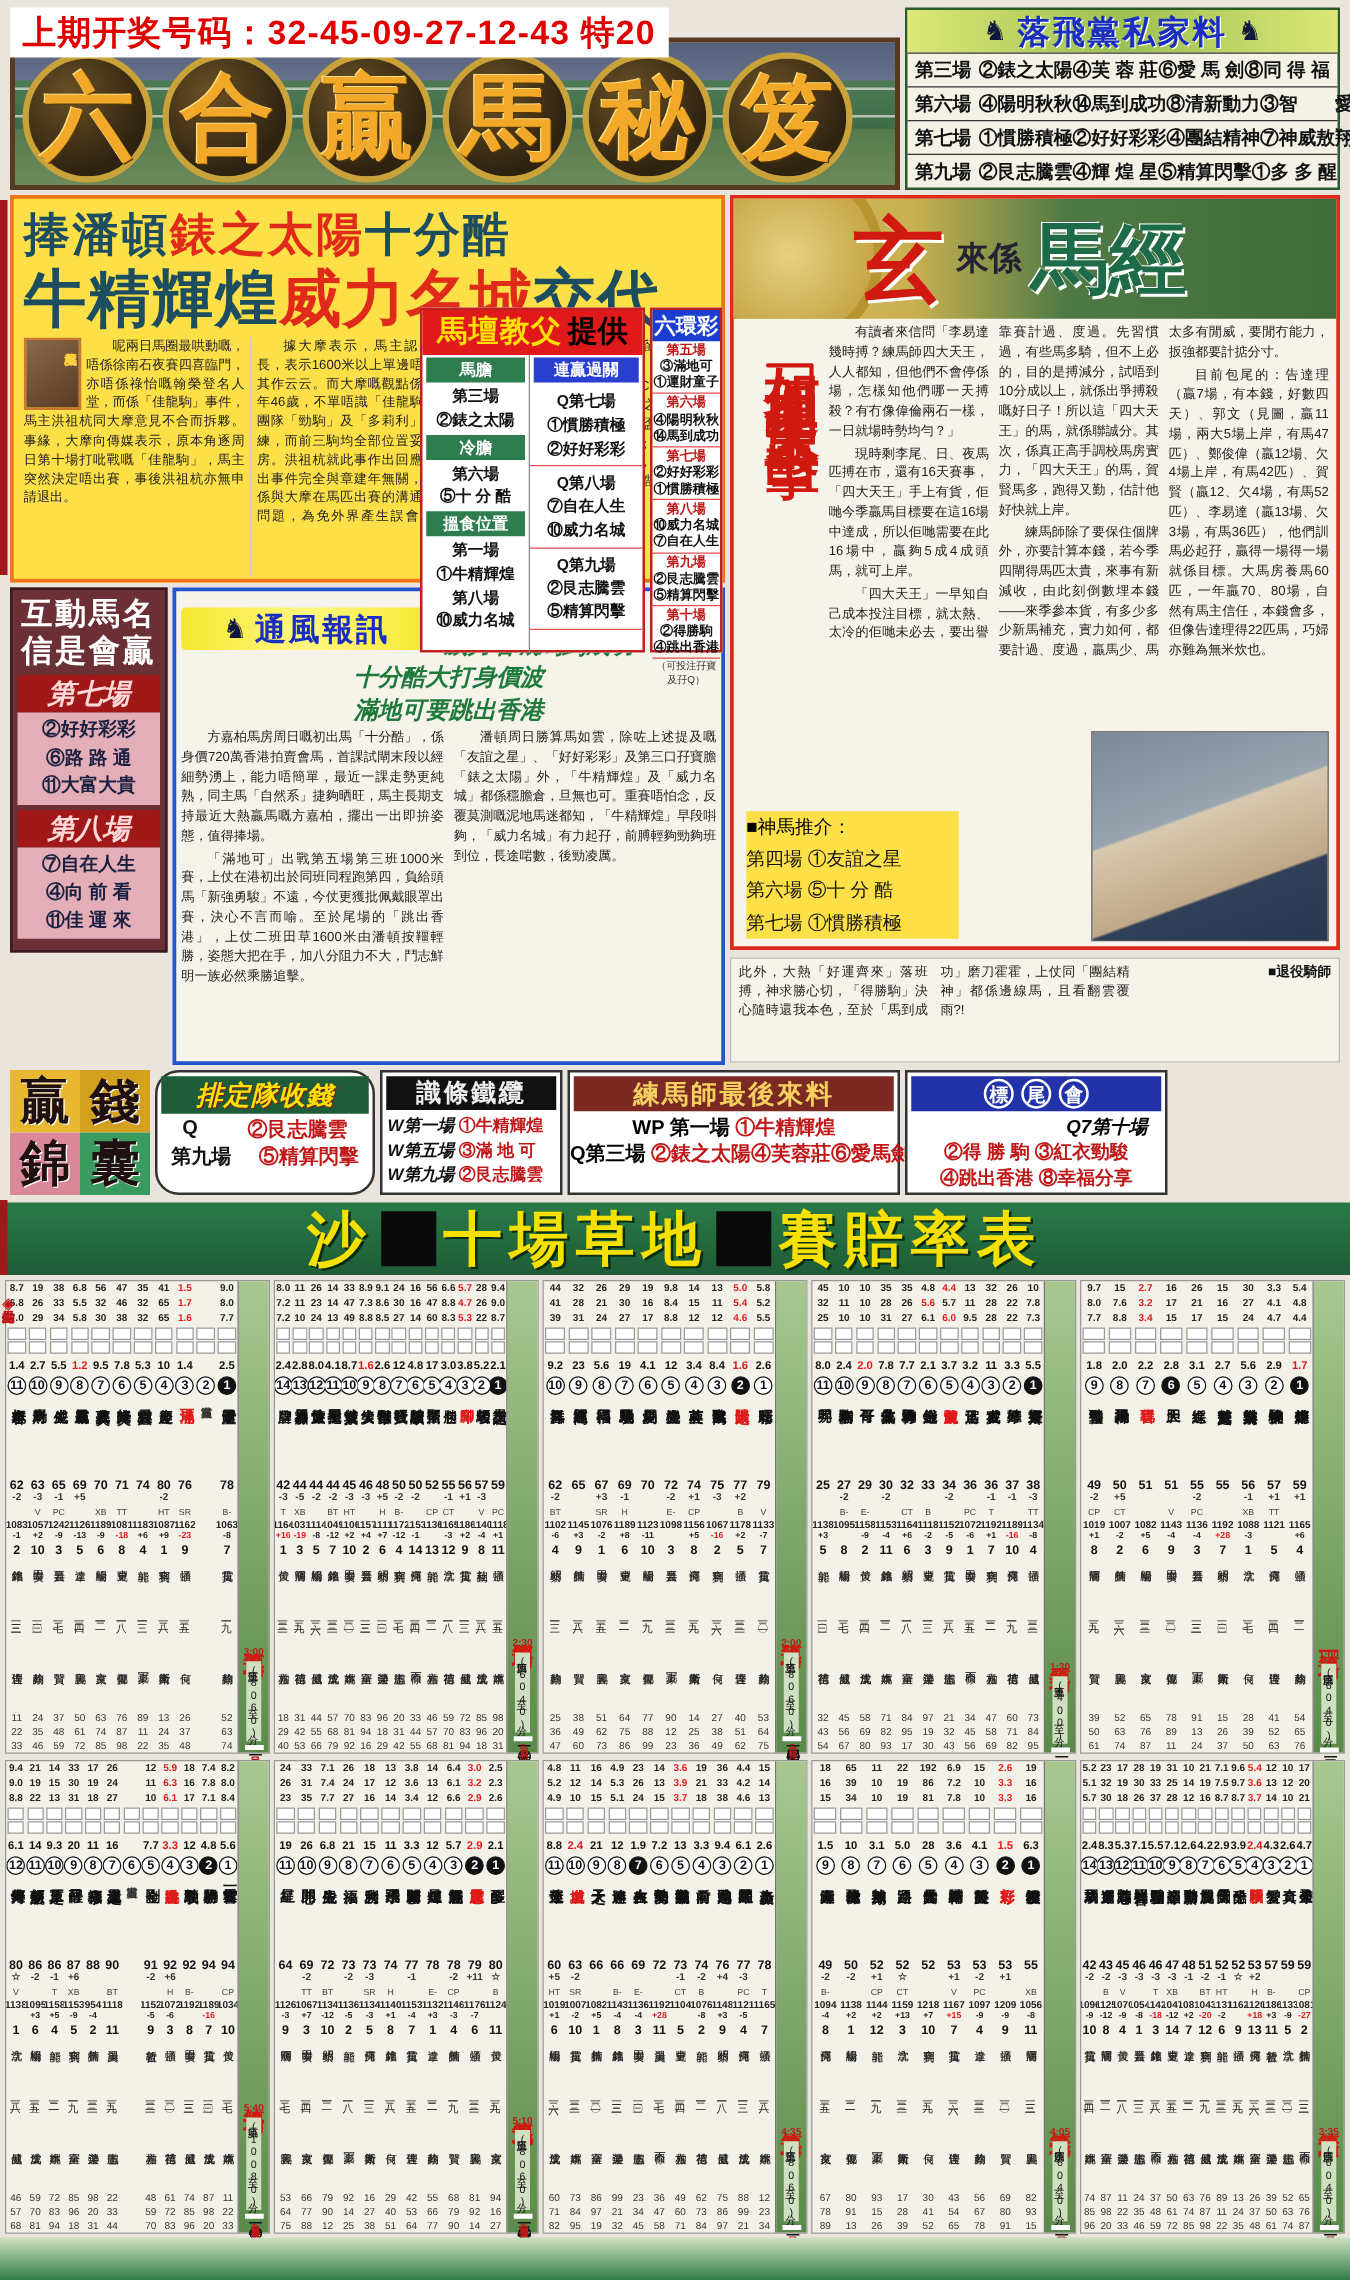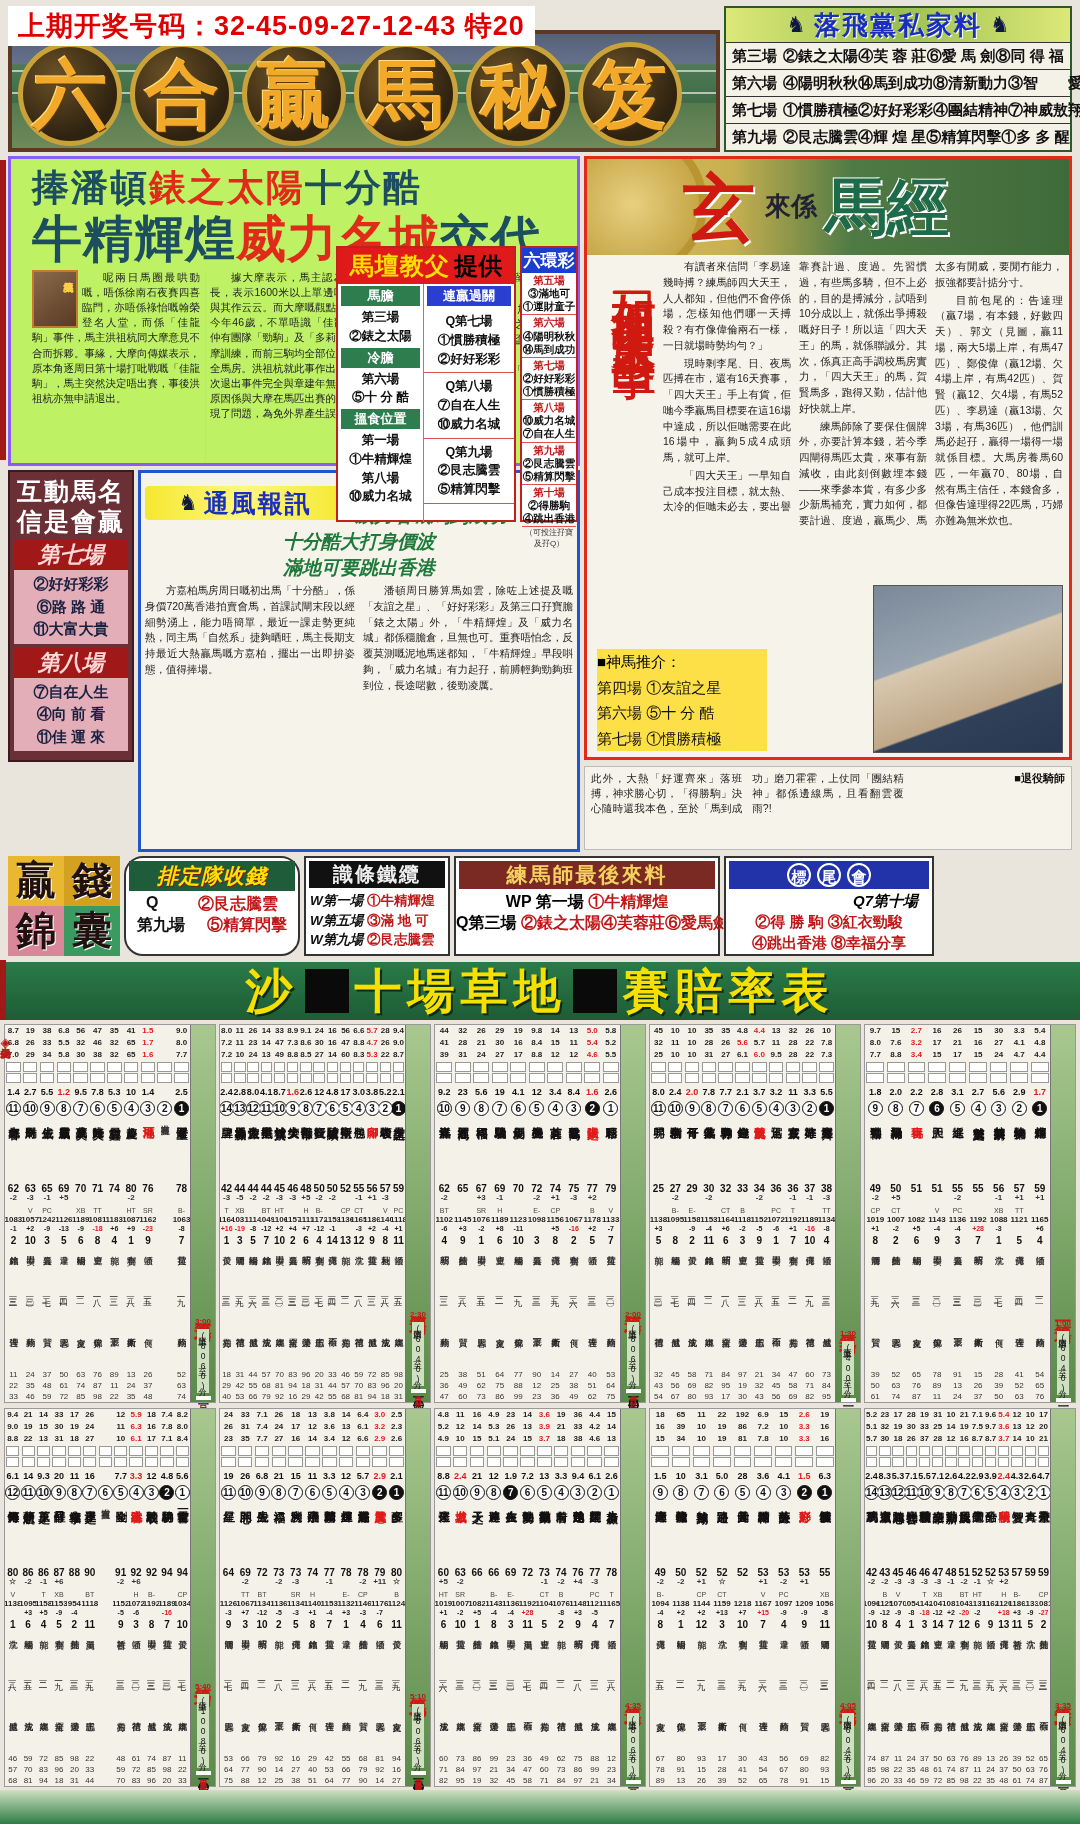--- a/index.html
+++ b/index.html
@@ -17,21 +17,21 @@
     text-shadow:1px 1px 0 #5a3a00,-1px -1px 0 #ffe080;}
   
   #tipsbox{left:724px;top:6px;width:348px;height:146px;border:2px solid #2a5a2a;background:#f4f1e6;}
   #tipsbox .hd{height:34px;background:linear-gradient(90deg,#dce878,#9cc050,#dce878);display:flex;align-items:center;justify-content:center;gap:8px;}
   #tipsbox .hd .ttl{color:#1a2fbf;font-size:26px;font-weight:bold;letter-spacing:2px;text-shadow:1px 1px 0 #fff;}
   .horsey{font-size:22px;color:#101840;}
   .tiprow{display:flex;align-items:center;height:27px;border-top:1px solid #333;padding:0 6px;font-size:15px;font-weight:bold;color:#111;}
   .tiprow .rc{margin-right:6px;white-space:nowrap;}
   .tiprow .pk{flex:1;text-align:center;white-space:nowrap;}
   
-  #mainart{left:8px;top:156px;width:572px;height:310px;border:3px solid #8b5cf6;background:#bef264;padding:4px 21px;}
+  #mainart{left:8px;top:156px;width:572px;height:310px;border:3px solid #f97316;background:#fde047;padding:4px 8px;}
   .hl1{font-size:37px;font-weight:bold;letter-spacing:2px;white-space:nowrap;}
   .hl2{font-size:50px;font-weight:bold;letter-spacing:1px;white-space:nowrap;line-height:1.05;}
   .dk{color:#1d4e5f;} .rd{color:#e02a1a;}
   #mainbody{margin-top:4px;height:192px;column-count:3;column-gap:10px;column-rule:1px solid #ccc;
     font-size:10.5px;line-height:1.45;color:#222;text-align:justify;overflow:hidden;}
   #mainbody p{text-indent:2em;margin-bottom:2px;}
   #godpic{float:left;width:46px;height:58px;margin:0 4px 2px 0;border:2px solid #c87830;background:linear-gradient(145deg,#8a6a4a,#5a3a22);position:relative;}
   #godpic i{position:absolute;right:1px;top:2px;writing-mode:vertical-rl;font-style:normal;color:#ffd040;font-size:10px;font-weight:bold;}
   
   #godbox{left:336px;top:246px;width:180px;height:276px;border:2px solid #c02020;background:#fff;z-index:3;}
@@ -337,20 +337,21 @@
       <div>
         <div class="gsub">牛精輝煌好運齊來</div>
         <div class="gsub">威力名城馬到成功</div>
       </div>
     </div>
     <div class="gsub">十分酷大打身價波</div>
     <div class="gsub">滿地可要跳出香港</div>
     <div id="windcols">
       <div class="wc" id="windleft">
           <p>方嘉柏馬房周日嘅初出馬「十分酷」，係身價720萬香港拍賣會馬，首課試閘末段以經細勢湧上，能力唔簡單，最近一課走勢更純熟，同主馬「自然系」捷夠晒旺，馬主長期支持最近大熱贏馬嘅方嘉柏，擺出一出即拚姿態，值得捧場。</p>
+          <p>「滿地可」出戰第五場第三班1000米賽，上仗在港初出於同班同程跑第四，負給頭馬「新強勇駿」不遠，今仗更獲批佩戴眼罩出賽，決心不言而喻。至於尾場的「跳出香港」，上仗二班田草1600米由潘頓按韁輕勝，姿態大把在手，加八分阻力不大，鬥志鮮明一族必然乘勝追擊。</p>
         </div>
       <div class="wc" id="windright">
           <p>潘頓周日勝算馬如雲，除咗上述提及嘅「友誼之星」、「好好彩彩」及第三口孖寶膽「錶之太陽」外，「牛精輝煌」及「威力名城」都係穩膽倉，旦無也可。重賽唔怕念，反覆莫測嘅泥地馬迷都知，「牛精輝煌」早段唞夠，「威力名城」有力起孖，前膊輕夠勁夠班到位，長途啱數，後勁凌厲。</p>
         </div>
     </div>
   </div>
 
   <div class="abs" id="contstrip">
     <p>此外，大熱「好運齊來」落班搏，神求勝心切，「得勝駒」決心隨時還我本色，至於「馬到成功」磨刀霍霍，上仗同「團結精神」都係邊線馬，且看翻雲覆雨?!</p>
     <div class="sig">■退役騎師</div>

